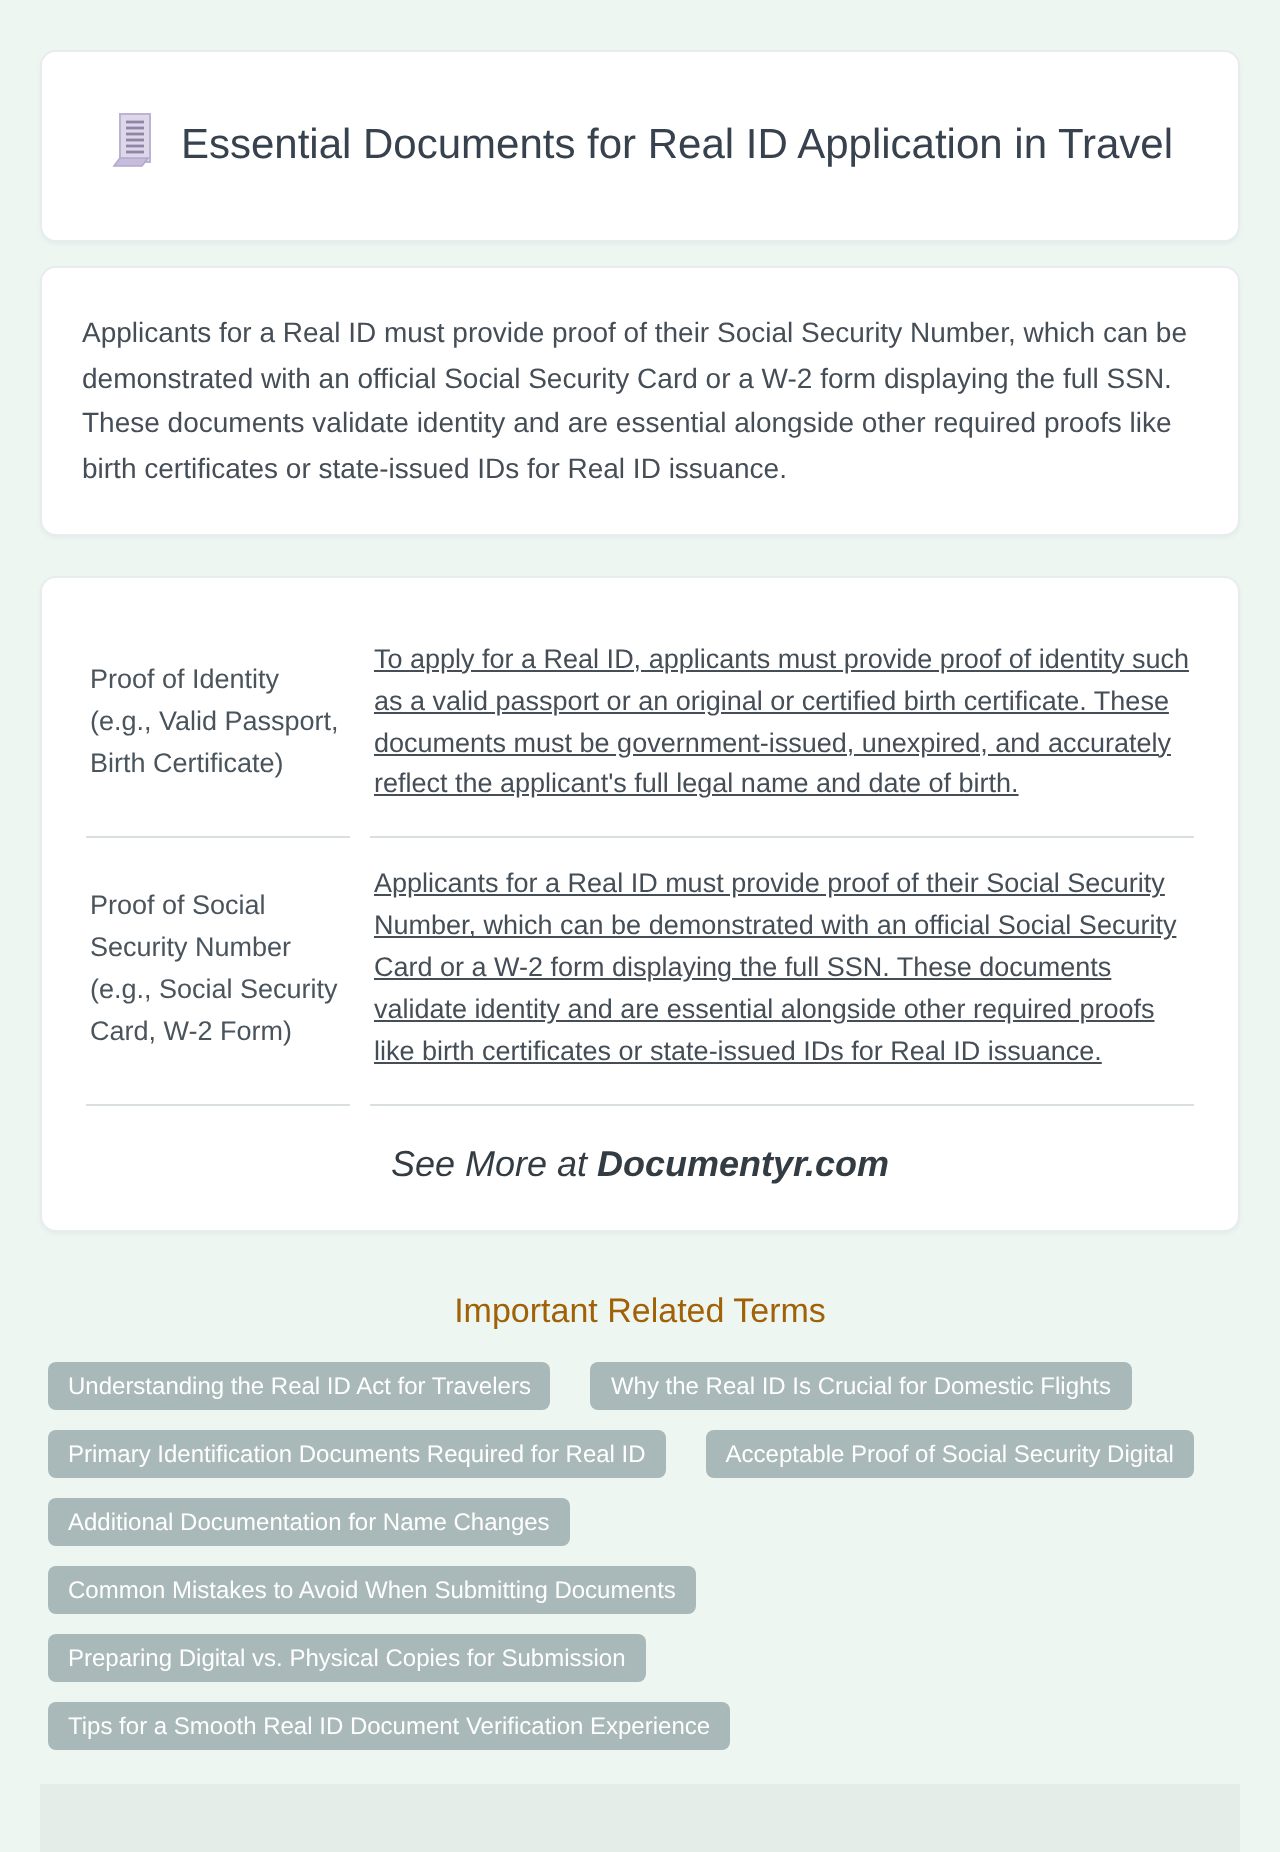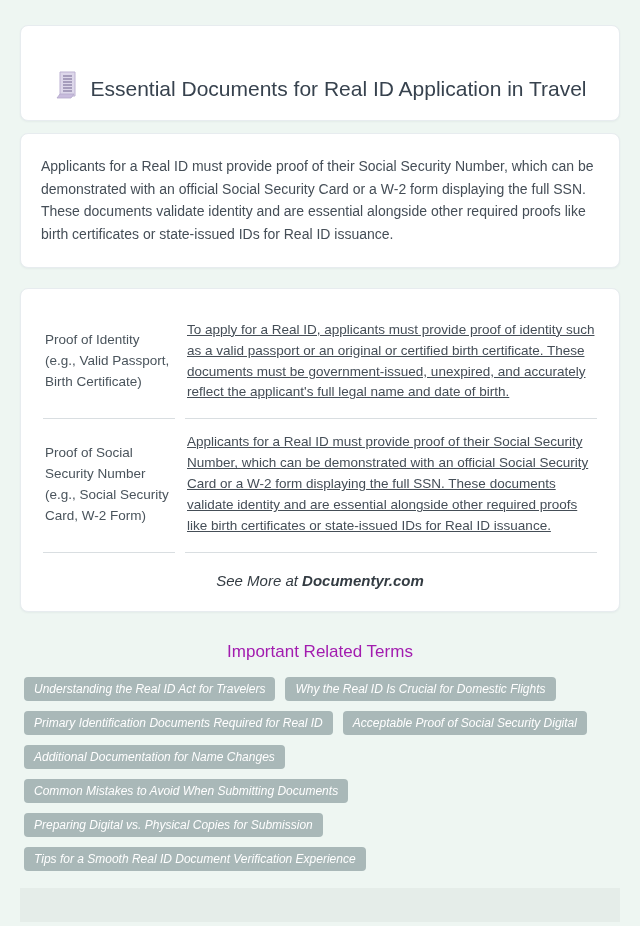--- a/index.html
+++ b/index.html
@@ -19,21 +19,21 @@
   .content { padding: 0 20px; }
   .card {
     background: #ffffff;
     border: 1px solid #e7ecef;
     border-radius: 8px;
     box-shadow: 0 1px 2px rgba(40,60,70,0.05);
   }
   .header-card {
     margin-top: 25px;
     display: flex;
-    align-items: flex-end;
+    align-items: center;
     padding: 16px 28px;
     min-height: 96px;
   }
   .doc-icon { flex: 0 0 auto; margin-right: 8px; margin-left: 6px; }
   h1.page-title {
     flex: 1;
     text-align: center;
     font-size: 21px;
     font-weight: 500;
     line-height: 1.38;
@@ -63,40 +63,39 @@
     padding: 13px 2px 15px 2px;
     font-size: 13.5px;
     line-height: 1.55;
   }
   td.term-cell { width: 132px; color: #4a545c; }
   td.desc-cell { color: #454e57; font-size: 14px; text-decoration: underline; }
   .see-more {
     margin-top: 19px;
     text-align: center;
     font-style: italic;
-    font-size: 15px;
+    font-size: 18px;
     color: #343c43;
   }
   .see-more .brand { font-weight: bold; }
   .related-heading {
     margin-top: 30px;
     text-align: center;
     font-size: 17px;
     font-weight: 500;
-    color: #a21caf;
+    color: #a16207;
   }
   .tags {
     margin-top: 15px;
     padding: 0 4px;
   }
   .tag-row {
     display: flex;
-    gap: 10px;
+    gap: 20px;
     margin-bottom: 10px;
-    font-style: italic;
   }
   .tag {
     display: inline-block;
     background: #a9b8b8;
     color: #ffffff;
     font-size: 12px;
     line-height: 1;
     padding: 6px 10px 6px 10px;
     border-radius: 4px;
     white-space: nowrap;

